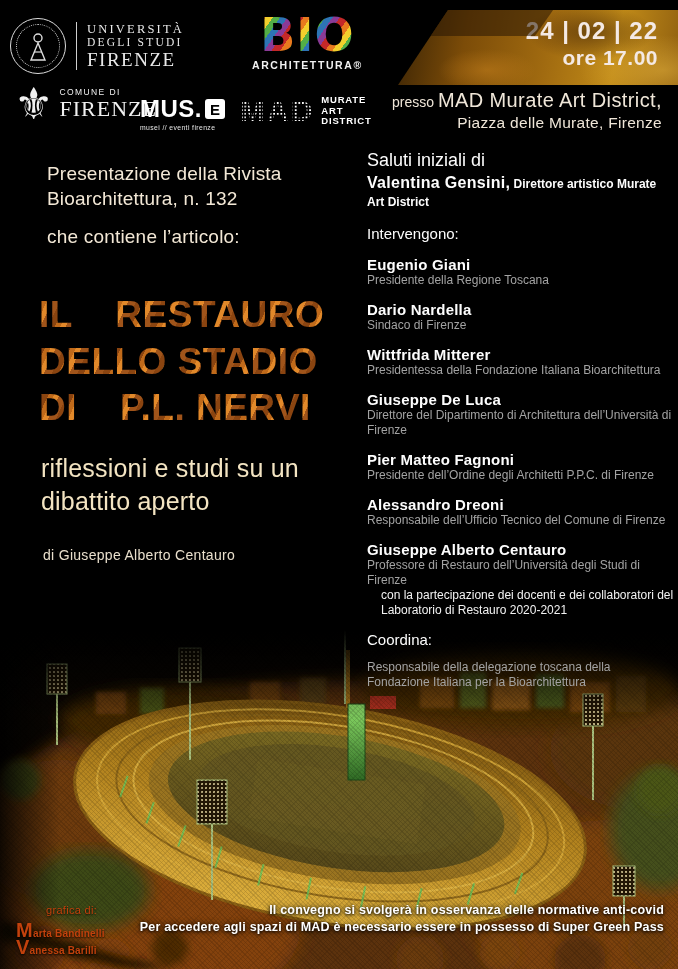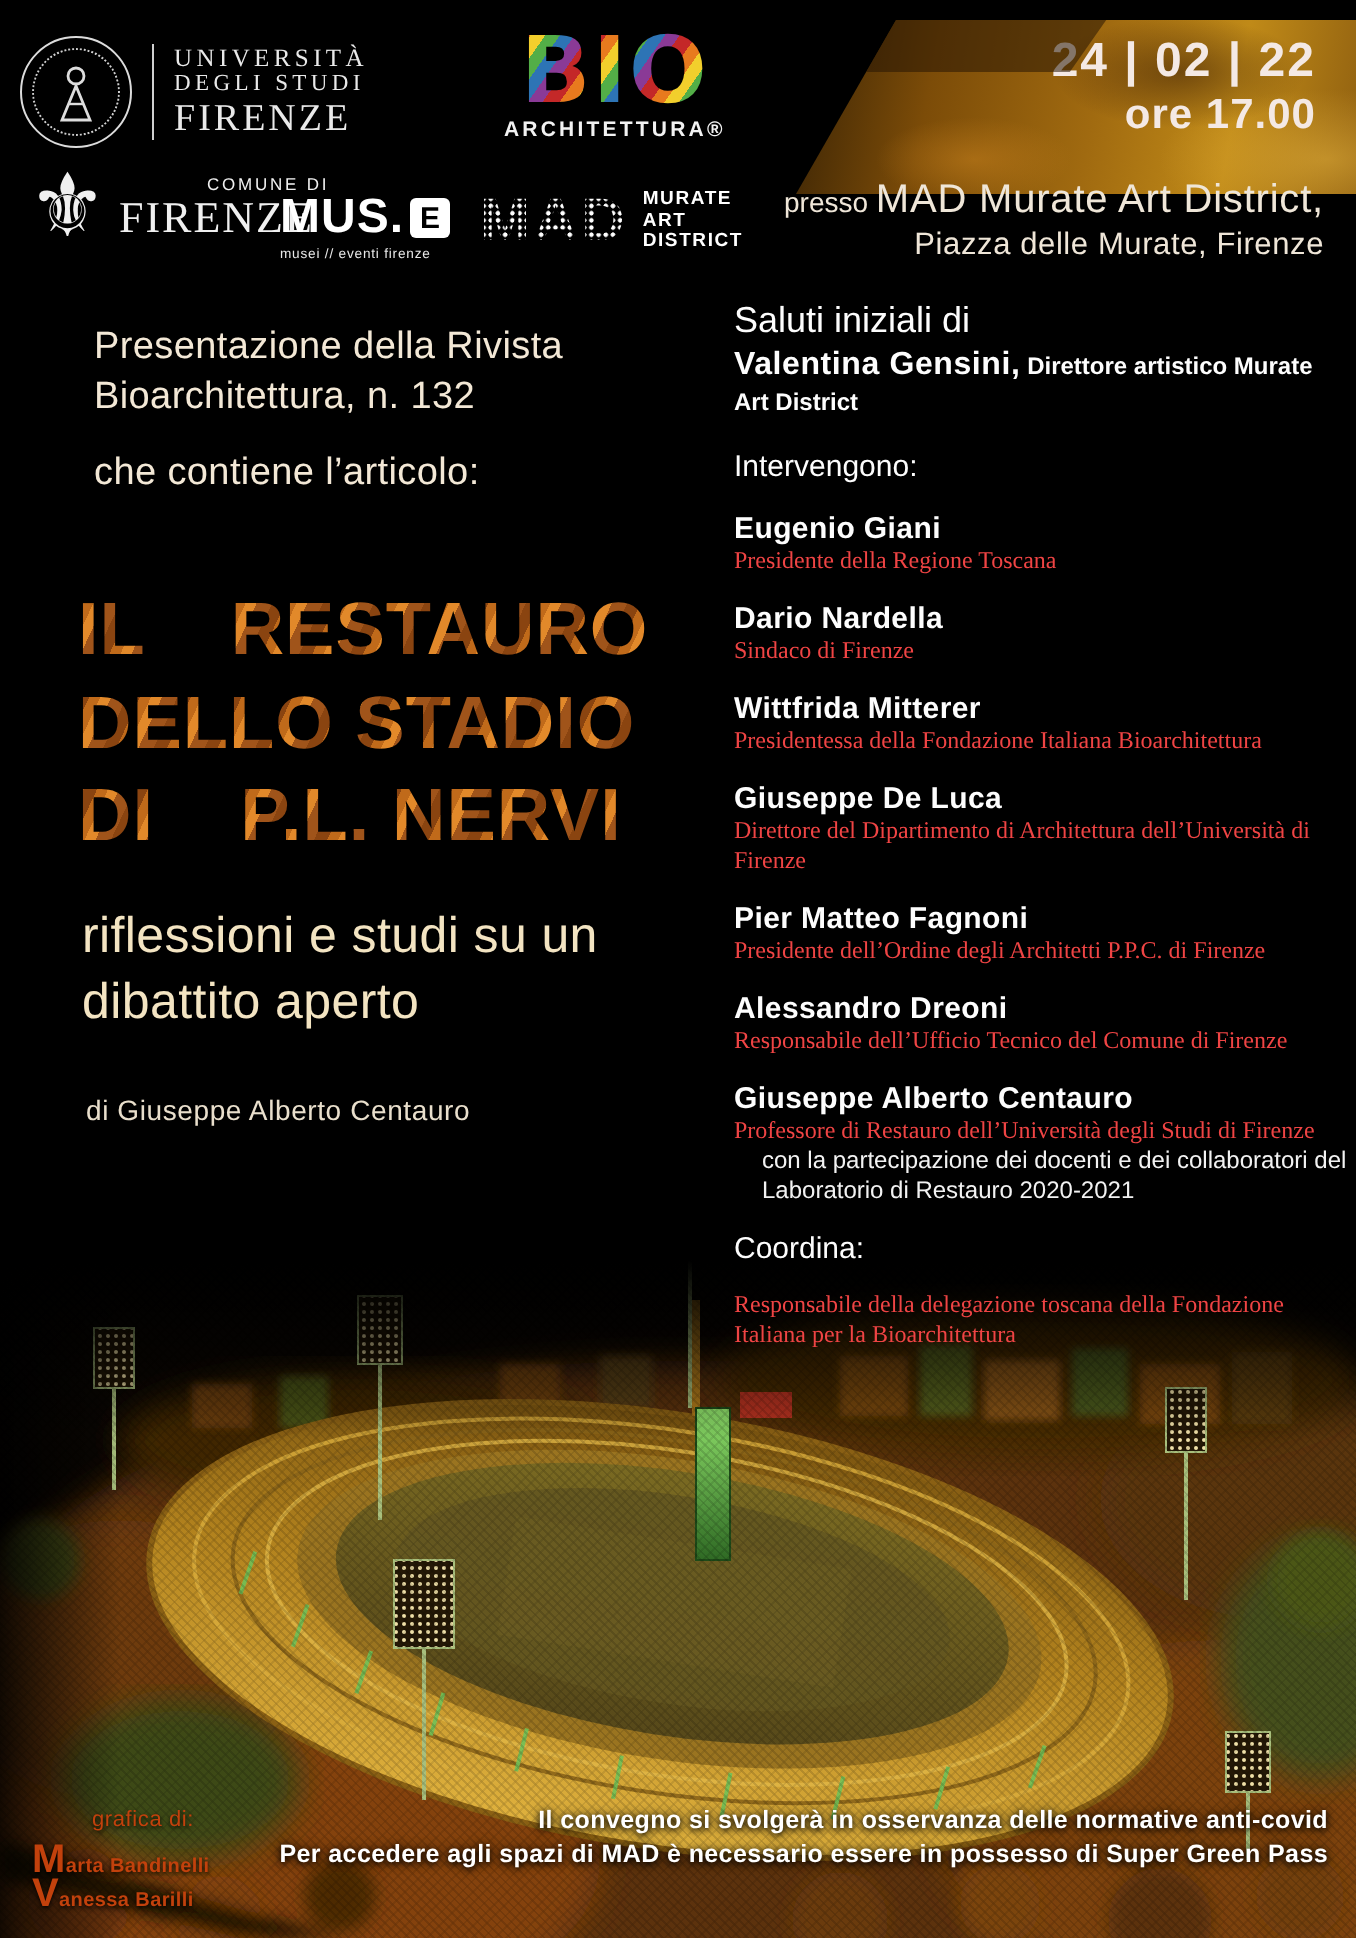--- a/index.html
+++ b/index.html
@@ -22,38 +22,38 @@
   .bio{left:252px;top:14px;text-align:center;}
   .bio-word{font-size:46px;font-weight:800;letter-spacing:1px;line-height:.95;
       font-family:"DejaVu Sans", sans-serif;
       background:repeating-linear-gradient(125deg,#c42828 0 7px,#e87a1e 7px 13px,#f2cf2c 13px 19px,#53ae47 19px 25px,#2d74b5 25px 31px,#8a3a96 31px 37px);
       -webkit-background-clip:text;background-clip:text;color:transparent;}
   .bio-sub{color:#f2f2f2;font-size:10.5px;font-weight:700;letter-spacing:1.6px;margin-top:1px;}
 
   .comune{left:14px;top:82px;display:flex;align-items:center;gap:6px;color:#f0f0f0;}
   .giglio{font-size:44px;line-height:1;}
   .comune-text{line-height:1;}
-  .comune-l1{font-size:8.5px;letter-spacing:1.4px;margin-bottom:1px;margin-left:44px;}
+  .comune-l1{font-size:8.5px;letter-spacing:1.4px;margin-bottom:1px;}
   .comune-l2{font-family:"Liberation Serif", serif;font-size:22px;letter-spacing:1px;}
 
   .muse{left:140px;top:95px;color:#fff;}
   .muse-row{display:flex;align-items:center;gap:3px;}
   .muse-word{font-size:24px;font-weight:800;letter-spacing:.5px;}
   .muse-box{width:20px;height:20px;background:#fff;color:#000;border-radius:3px;
       font-size:15px;font-weight:800;display:flex;align-items:center;justify-content:center;}
   .muse-sub{font-size:6.8px;letter-spacing:.4px;margin-top:1px;color:#e8e8e8;}
 
   .mad{left:240px;top:94px;display:flex;align-items:center;gap:7px;color:#fff;}
   .mad-word{font-size:30px;font-weight:900;letter-spacing:2px;
       background:radial-gradient(circle,#fff 1.05px,rgba(255,255,255,0) 1.3px) 0 0/3.6px 3.6px;
       -webkit-background-clip:text;background-clip:text;color:transparent;}
   .mad-lines{font-size:9.5px;font-weight:700;line-height:1.15;letter-spacing:.8px;}
 
   
-  .banner{left:384px;top:10px;width:294px;height:87px;
+  .banner{left:384px;top:10px;width:294px;height:75px;
       clip-path:polygon(14px 100%,64px 0,100% 0,100% 100%);
       background:
         radial-gradient(90px 40px at 70% 30%, rgba(60,30,5,.55), transparent 70%),
         radial-gradient(120px 50px at 95% 80%, rgba(240,190,70,.45), transparent 70%),
         radial-gradient(70px 30px at 35% 80%, rgba(200,130,30,.5), transparent 70%),
         linear-gradient(100deg,#2e1c04 0%,#7c4c08 28%,#a06a10 55%,#c08a18 78%,#906010 100%);
       text-align:right;padding:6px 20px 0 0;box-sizing:border-box;}
   .banner:after{content:"";position:absolute;left:40px;top:0;width:120px;height:26px;
       background:rgba(40,22,4,.55);transform:skewX(-35deg);}
   .banner-date{color:#f4e9e4;font-size:24px;font-weight:700;letter-spacing:1px;line-height:1.25;}
@@ -76,21 +76,21 @@
 
   
   .program{left:367px;top:150px;width:308px;color:#fdfdfd;z-index:5;}
   .greet-label{font-size:18px;margin-bottom:3px;}
   .greet-line{margin-bottom:15px;font-weight:bold;}
   .greet-name{font-size:16px;letter-spacing:.3px;}
   .greet-role{font-size:12px;}
   .sec-label{font-size:15px;margin-bottom:14px;}
   .speaker{margin-bottom:13px;}
   .speaker-name{font-size:15px;font-weight:700;letter-spacing:.2px;}
-  .speaker-role{font-size:12px;line-height:1.25;color:#ef4444;font-family:Liberation Serif, serif;}
+  .speaker-role{font-size:12px;line-height:1.25;color:#a3a3a3;}
   .speaker-note{font-size:12px;line-height:1.25;color:#f2f2f2;padding-left:14px;}
   .coordina{margin-top:4px;margin-bottom:12px;font-size:15px;}
 
   
   .photo{left:0;top:630px;width:678px;height:339px;overflow:hidden;background:#050300;}
   .photo svg{display:block;}
   .photo-fade{position:absolute;inset:0;
       background:linear-gradient(180deg,#000 0,rgba(0,0,0,.75) 26px,rgba(0,0,0,0) 90px),
                  linear-gradient(90deg,rgba(0,0,0,.85) 0,rgba(0,0,0,0) 60px);}
   .grain{position:absolute;inset:0;opacity:.25;

